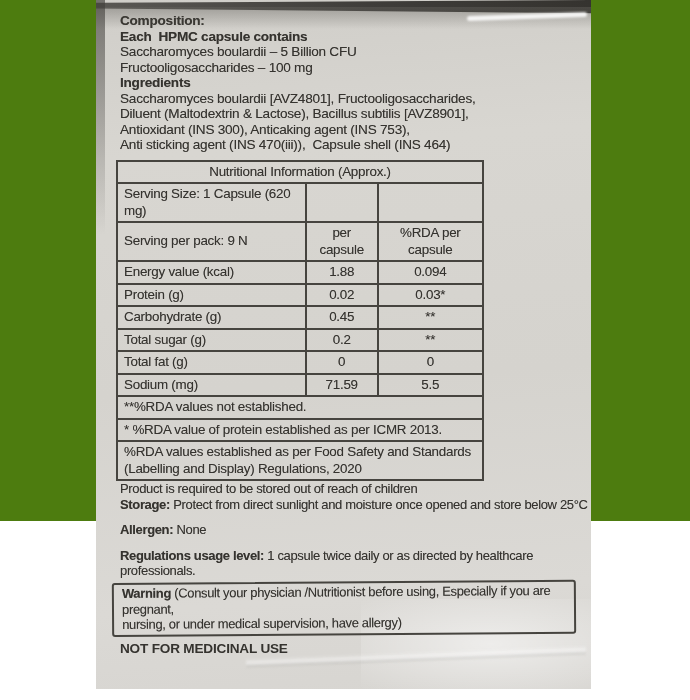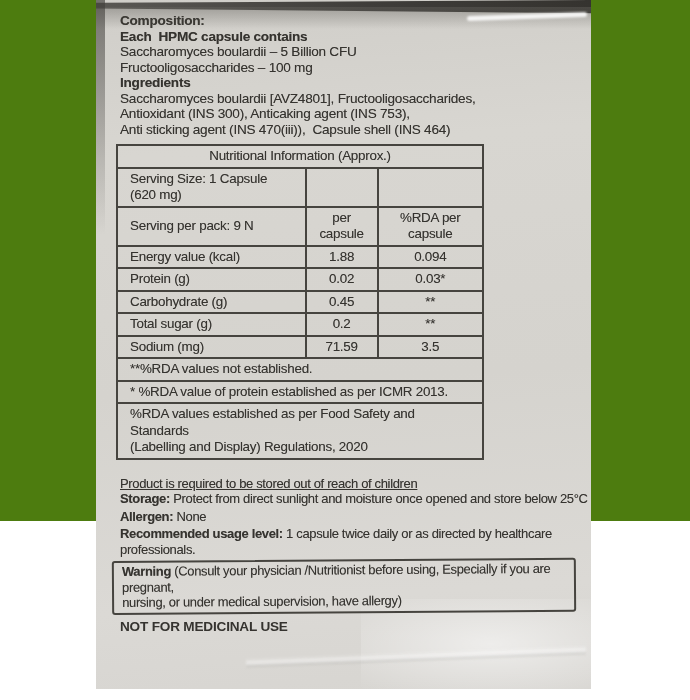--- a/index.html
+++ b/index.html
@@ -48,27 +48,27 @@
         text-shadow:0 0 0.5px rgba(53,51,47,0.45);}
   .b{font-weight:bold;}
   .i{}
   .comp-heading{color:#3a3833;margin-top:2px;}
   .section-gap{}
   table.nutri{
     border-collapse:collapse;margin:7px 0 0 -4px;width:368px;
     font-size:13.4px;letter-spacing:-0.25px;color:#35332f;
   }
   table.nutri td{
-    border:2px solid #46443f;padding:2px 12px;line-height:16.5px;
+    border:2px solid #46443f;padding:2px 6px;line-height:16.5px;
     text-shadow:0 0 0.5px rgba(53,51,47,0.4);white-space:pre-wrap;margin-top:20px;
   }
   td.c{text-align:center;}
   .para{font-size:13px;line-height:15.6px;letter-spacing:-0.35px;white-space:pre-wrap;
         text-shadow:0 0 0.5px rgba(53,51,47,0.4);width:482px;}
-  .para-gap{margin-top:2px;}
+  .para-gap{margin-top:10px;}
   .warnbox{
     border:2px solid #46443f;border-radius:3px;
     margin:4px 0 3px -8px;padding:1px 8px 2px;width:444px;
   }
   .fine-head{font-weight:bold;font-size:13.6px;line-height:15px;letter-spacing:-0.2px;margin-top:4px;}
   .tilt-1{transform:rotate(-0.4deg);transform-origin:0 50%;}
 </style>
 </head>
 <body>
 
@@ -83,20 +83,21 @@
 
     <div class="content">
 
       <div class="line b comp-heading">Composition:</div>
       <div class="line b">Each  HPMC capsule contains</div>
       <div class="line"><span class="i">Saccharomyces boulardii</span><span> – 5 Billion CFU</span></div>
       <div class="line">Fructooligosaccharides – 100 mg</div>
 
       <div class="line b section-gap">Ingredients</div>
       <div class="line"><span class="i">Saccharomyces boulardii</span><span> [AVZ4801], Fructooligosaccharides,</span></div>
+      <div class="line"><span>Diluent (Maltodextrin &amp; Lactose), </span><span class="i">Bacillus subtilis</span><span> [AVZ8901],</span></div>
       <div class="line">Antioxidant (INS 300), Anticaking agent (INS 753),</div>
       <div class="line">Anti sticking agent (INS 470(iii)),  Capsule shell (INS 464)</div>
 
       <table class="nutri">
         <colgroup>
             <col style="width:190px">
             <col style="width:72px">
             <col style="width:106px">
           </colgroup>
         <tbody>
@@ -127,40 +128,45 @@
           <td>Carbohydrate (g)</td>
           <td class="c">0.45</td>
           <td class="c">**</td>
         </tr>
         <tr>
           <td>Total sugar (g)</td>
           <td class="c">0.2</td>
           <td class="c">**</td>
         </tr>
         <tr>
+          <td>Total fat (g)</td>
+          <td class="c">0</td>
+          <td class="c">0</td>
+        </tr>
+        <tr>
           <td>Sodium (mg)</td>
           <td class="c">71.59</td>
-          <td class="c">3.5</td>
+          <td class="c">5.5</td>
         </tr>
         <tr>
           <td colspan="3">**%RDA values not established.</td>
         </tr>
         <tr>
           <td colspan="3">* %RDA value of protein established as per ICMR 2013.</td>
         </tr>
         <tr>
           <td colspan="3"><span>%RDA values established as per Food Safety and Standards</span><br><span>(Labelling and Display) Regulations, 2020</span></td>
         </tr>
       </tbody>
         </table>
 
-      <div class="para para-gap" style="margin-top:16px;text-decoration:underline;">Product is required to be stored out of reach of children</div>
+      <div class="para para-gap" style="margin-top:0;">Product is required to be stored out of reach of children</div>
       <div class="para"><span class="b">Storage:</span><span> Protect from direct sunlight and moisture once opened and store below 25°C &amp;</span><br></div>
       <div class="para para-gap"><span class="b">Allergen:</span><span> None</span></div>
-      <div class="para para-gap"><span class="b">Recommended usage level:</span><span> 1 capsule twice daily or as directed by healthcare</span><br><span>professionals.</span></div>
+      <div class="para para-gap"><span class="b">Regulations usage level:</span><span> 1 capsule twice daily or as directed by healthcare</span><br><span>professionals.</span></div>
 
       <div class="warnbox tilt-1">
         <div class="para"><span class="b">Warning</span><span> (Consult your physician /Nutritionist before using, Especially if you are pregnant,</span><br><span>nursing, or under medical supervision, have allergy)</span></div>
       </div>
 
       <div class="fine-head">NOT FOR MEDICINAL USE</div>
 
     </div>
   </div>
 </div>

